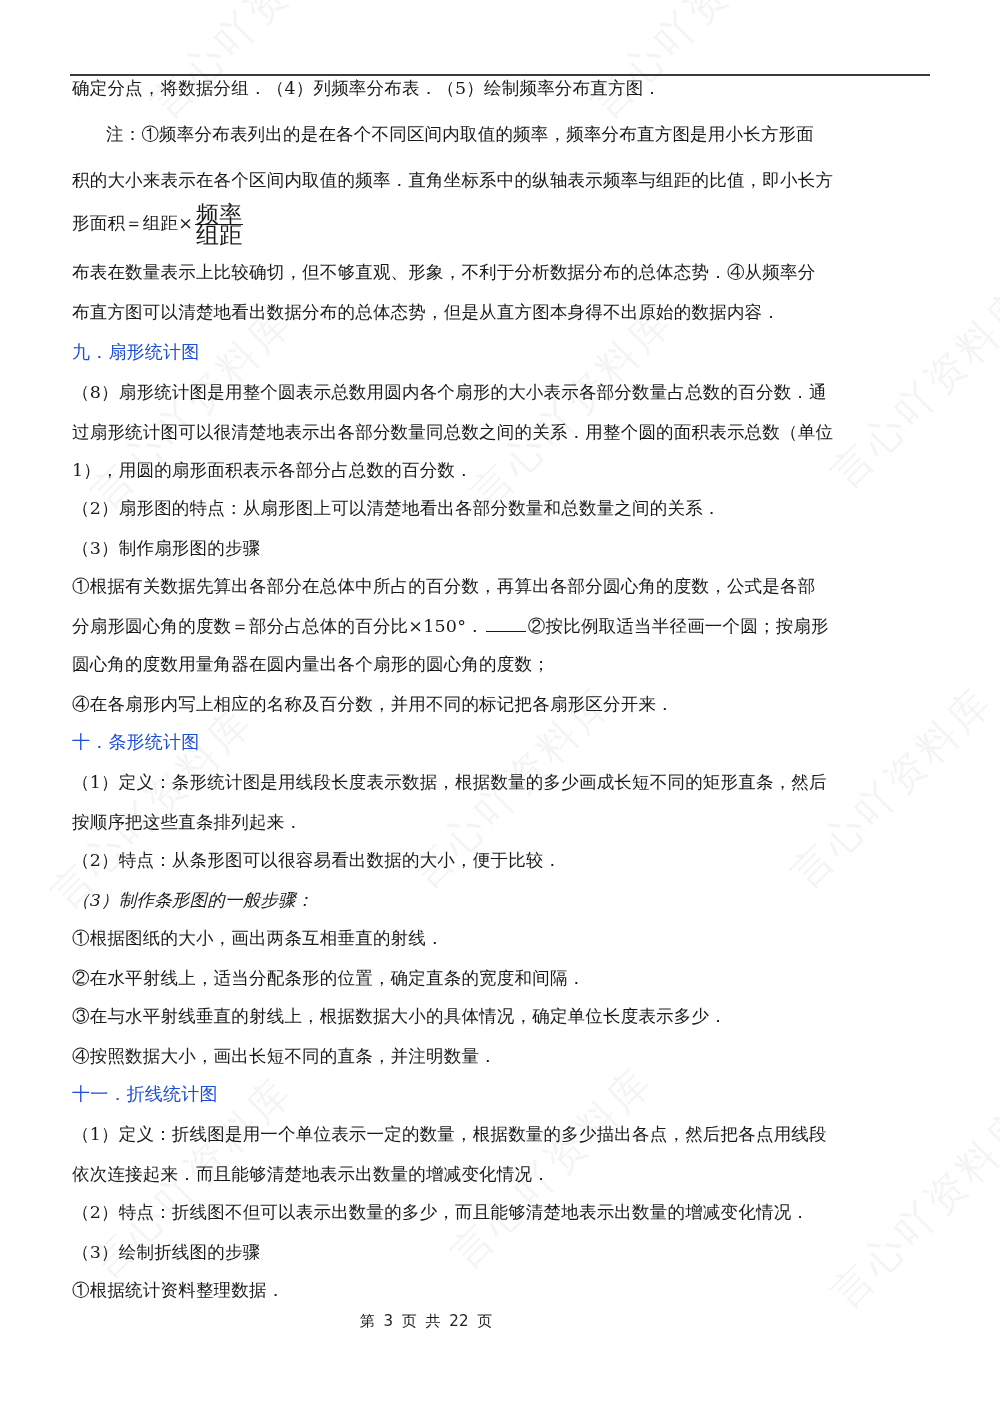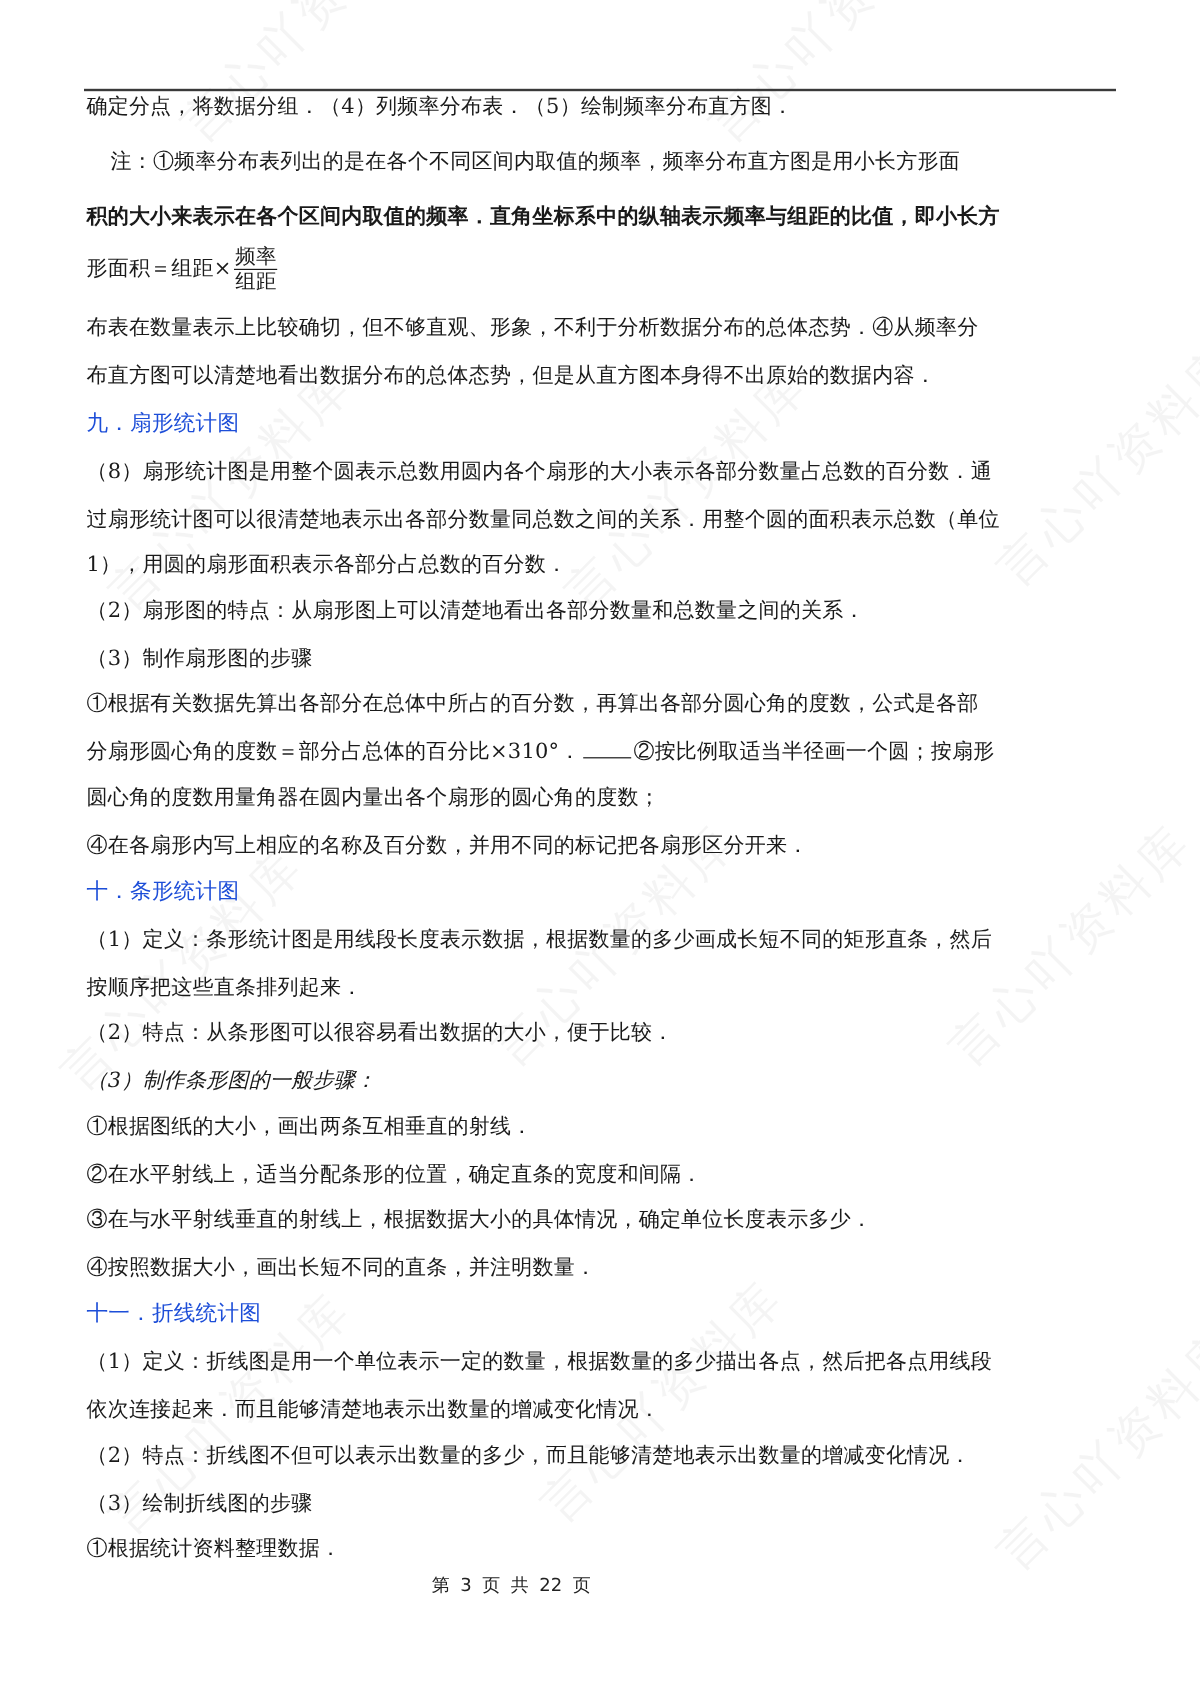--- a/index.html
+++ b/index.html
@@ -54,21 +54,21 @@
     .heading {
       color: #1d4ed8;
       font-family: "DejaVu Sans", "Liberation Sans", sans-serif;
       font-size: 18px;
     }
     .frac {
       display: inline-block;
       vertical-align: middle;
       text-align: center;
       font-family: "DejaVu Sans", "Liberation Sans", sans-serif;
-      font-size: 17px;
+      font-size: 23px;
       line-height: 20px;
       margin: 0 2px;
     }
     .frac .num {
       display: block;
       border-bottom: 1.5px solid #1a1a1a;
       padding: 0 1px;
     }
     .frac .den {
       display: block;
@@ -107,37 +107,37 @@
   <div class="wm" style="left:760px; top:760px;">言心吖资料库</div>
   <div class="wm" style="left:60px; top:1150px;">言心吖资料库</div>
   <div class="wm" style="left:420px; top:1140px;">言心吖资料库</div>
   <div class="wm" style="left:800px; top:1180px;">言心吖资料库</div>
 </div>
 
 <div class="top-rule"></div>
 
 <div class="content">
   <div class="line" style="top:2px;">确定分点，将数据分组．（4）列频率分布表．（5）绘制频率分布直方图．</div>
-  <div class="line" style="top:48px; left:20px;">注：①频率分布表列出的是在各个不同区间内取值的频率，频率分布直方图是用小长方形面</div>
-  <div class="line" style="top:94px;font-weight:bold;">积的大小来表示在各个区间内取值的频率．直角坐标系中的纵轴表示频率与组距的比值，即小长方</div>
+  <div class="line" style="top:48px; left:34px;">注：①频率分布表列出的是在各个不同区间内取值的频率，频率分布直方图是用小长方形面</div>
+  <div class="line" style="top:94px;">积的大小来表示在各个区间内取值的频率．直角坐标系中的纵轴表示频率与组距的比值，即小长方</div>
   <div class="line" style="top:130px;">
     <span>形面积＝组距×</span><span class="frac"><span class="num">频率</span><span class="den">组距</span></span>
   </div>
   <div class="line" style="top:186px;">布表在数量表示上比较确切，但不够直观、形象，不利于分析数据分布的总体态势．④从频率分</div>
   <div class="line" style="top:226px;">布直方图可以清楚地看出数据分布的总体态势，但是从直方图本身得不出原始的数据内容．</div>
 
   <div class="line heading" style="top:266px;">九．扇形统计图</div>
   <div class="line" style="top:306px;">（8）扇形统计图是用整个圆表示总数用圆内各个扇形的大小表示各部分数量占总数的百分数．通</div>
   <div class="line" style="top:346px;">过扇形统计图可以很清楚地表示出各部分数量同总数之间的关系．用整个圆的面积表示总数（单位</div>
   <div class="line" style="top:384px;text-align:right;">1），用圆的扇形面积表示各部分占总数的百分数．</div>
   <div class="line" style="top:422px;">（2）扇形图的特点：从扇形图上可以清楚地看出各部分数量和总数量之间的关系．</div>
   <div class="line" style="top:462px;">（3）制作扇形图的步骤</div>
   <div class="line" style="top:500px;">①根据有关数据先算出各部分在总体中所占的百分数，再算出各部分圆心角的度数，公式是各部</div>
   <div class="line" style="top:540px;">
-    <span>分扇形圆心角的度数＝部分占总体的百分比×310°．</span><span class="blank"></span><span>②按比例取适当半径画一个圆；按扇形</span>
+    <span>分扇形圆心角的度数＝部分占总体的百分比×150°．</span><span class="blank"></span><span>②按比例取适当半径画一个圆；按扇形</span>
   </div>
   <div class="line" style="top:578px;">圆心角的度数用量角器在圆内量出各个扇形的圆心角的度数；</div>
   <div class="line" style="top:618px;">④在各扇形内写上相应的名称及百分数，并用不同的标记把各扇形区分开来．</div>
 
   <div class="line heading" style="top:656px;">十．条形统计图</div>
   <div class="line" style="top:696px;">（1）定义：条形统计图是用线段长度表示数据，根据数量的多少画成长短不同的矩形直条，然后</div>
   <div class="line" style="top:736px;">按顺序把这些直条排列起来．</div>
   <div class="line" style="top:774px;">（2）特点：从条形图可以很容易看出数据的大小，便于比较．</div>
   <div class="line" style="top:814px;font-style:italic;">（3）制作条形图的一般步骤：</div>
   <div class="line" style="top:852px;">①根据图纸的大小，画出两条互相垂直的射线．</div>

